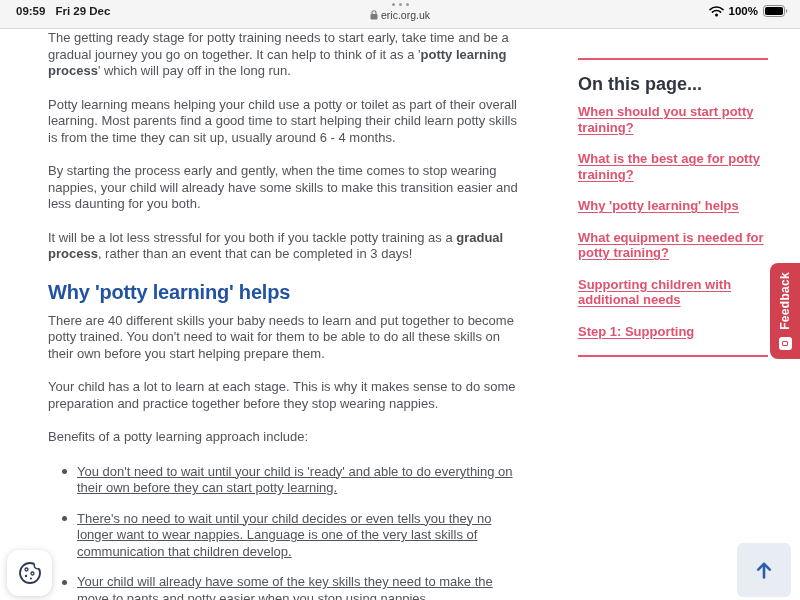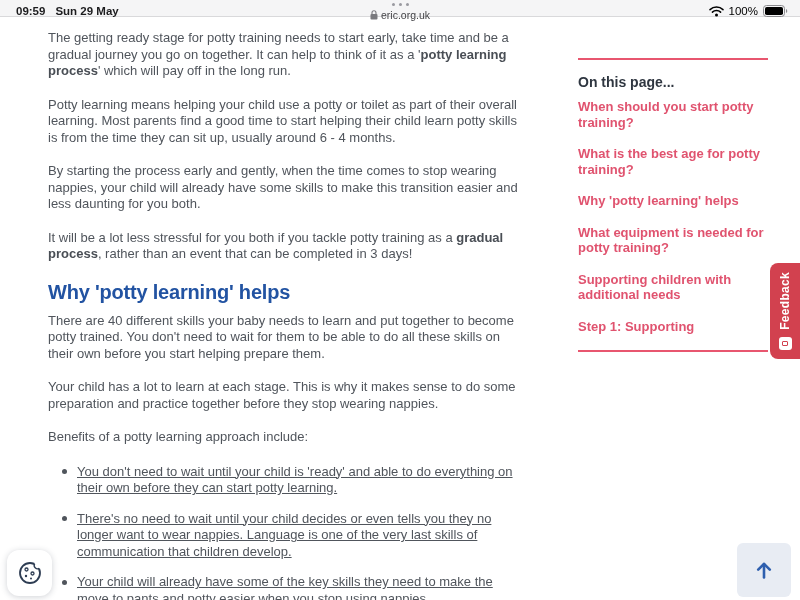--- a/index.html
+++ b/index.html
@@ -1,37 +1,37 @@
 <!DOCTYPE html>
 <html><head>
 <meta charset="utf-8">
 <style>
   * { margin:0; padding:0; box-sizing:border-box; }
   html,body { width:800px; height:600px; overflow:hidden; }
   body { font-family:"Liberation Sans","DejaVu Sans",sans-serif; background:#ffffff; position:relative; }
 
   
   .statusbar {
-    position:absolute; top:0; left:0; width:800px; height:17px;
+    position:absolute; top:0; left:0; width:800px; height:29px;
     background:#f5f5f6; border-bottom:1px solid #d9d9db;
   }
   .sb-left {
     position:absolute; left:16px; top:5px; display:flex; gap:10px;
     font-size:11.5px; font-weight:700; color:#1c1c1e;
   }
   .sb-center {
     position:absolute; left:50%; transform:translateX(-50%); top:3px;
     display:flex; flex-direction:column; align-items:center;
   }
   .sb-dots { display:flex; gap:4px; margin-bottom:3px; }
   .sb-dots i { width:3px; height:3px; border-radius:50%; background:#9a9aa0; }
   .sb-url { display:flex; align-items:center; gap:3px; font-size:10.5px; color:#434347; }
   .sb-right {
     position:absolute; right:12px; top:5px; display:flex; align-items:center; gap:5px;
-    font-size:11.5px; font-weight:400; color:#000;
+    font-size:11.5px; font-weight:700; color:#000;
   }
 
   
   .article {
     position:absolute; left:48px; top:30px; width:472px;
     font-size:13px; line-height:16.5px; color:#50555c;
   }
   .article p { margin-bottom:17px; }
   .article strong { font-weight:700; color:#494e55; }
   .h2 {
@@ -43,24 +43,24 @@
   .benefits-list li::before {
     content:""; position:absolute; left:14px; top:5.5px;
     width:5px; height:5px; border-radius:50%; background:#50555c;
   }
 
   
   .toc { position:absolute; left:578px; top:58px; width:190px; }
   .toc-rule { height:2px; background:#e8566f; border:none; }
   .toc-rule.top { margin-bottom:14px; }
   .toc-rule.bottom { margin-top:15px; }
-  .toc-title { font-size:14px; font-weight:700; color:#2f3640; margin-bottom:9px; }
+  .toc-title { font-size:18px; font-weight:700; color:#2f3640; margin-bottom:9px; }
   .toc-link {
     display:block; font-size:13px; line-height:15.5px; font-weight:700;
-    color:#e0536f; text-underline-offset:2px;
+    color:#e0536f; text-decoration:underline; text-underline-offset:2px;
     margin-bottom:16px; cursor:pointer;
   }
 
   
   .feedback-tab {
     position:absolute; right:0; top:263px; width:30px; height:96px;
     background:#d2414f; border-radius:8px 0 0 8px;
     display:flex; flex-direction:column; align-items:center; justify-content:center; gap:8px;
     cursor:pointer;
   }
@@ -88,21 +88,21 @@
     background:#e8ecf3; border-radius:6px;
     display:flex; align-items:center; justify-content:center; cursor:pointer;
   }
 </style>
 </head>
 <body>
 
 <div class="statusbar">
   <div class="sb-left">
     <span>09:59</span>
-    <span>Sun 29 May</span>
+    <span>Fri 29 Dec</span>
   </div>
   <div class="sb-center">
     <span class="sb-dots">
         <i></i>
         <i></i>
         <i></i>
       </span>
     <span class="sb-url">
       <svg width="8" height="10" viewBox="0 0 8 10">
         <rect x="0.5" y="4" width="7" height="5.5" rx="1" fill="#7a7a7e"></rect>

